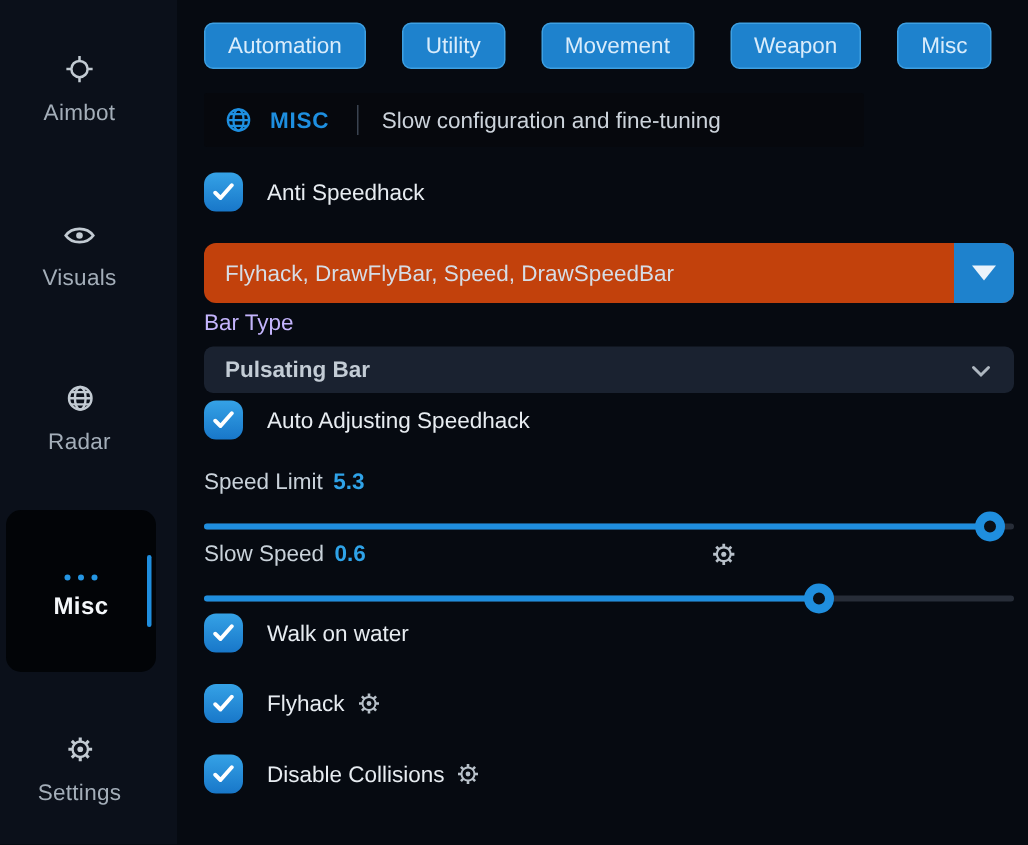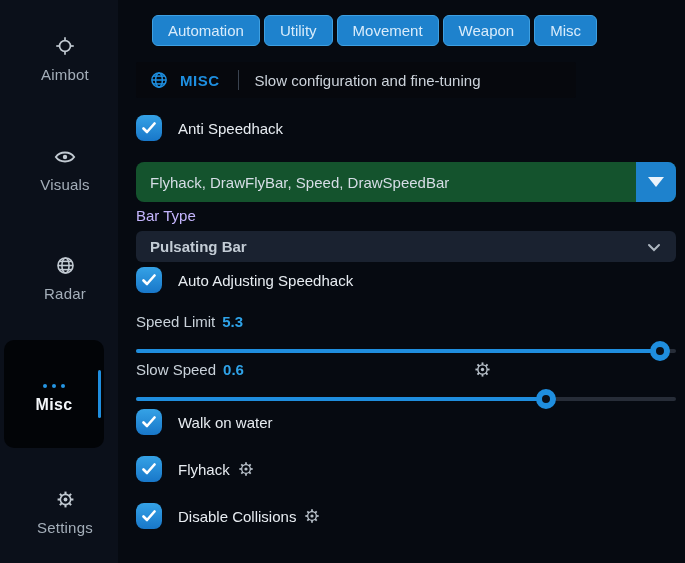--- a/index.html
+++ b/index.html
@@ -9,21 +9,21 @@
     background: #060a11;
     color: #e8edf2;
     position: relative;
   }
 
   
   .sidebar {
     position: absolute; left: 0; top: 0; width: 118px; height: 563px;
     background: #0b101a;
   }
-  .sb-item { position: absolute; left: 12px; width: 106px; text-align: center; cursor: pointer; }
+  .sb-item { position: absolute; left: 0; width: 106px; text-align: center; cursor: pointer; }
   .sb-icon { display: inline-block; color: #c2cad2; }
   .sb-label { display: block; margin-top: 6px; font-size: 15px; color: #a4aeb9; letter-spacing: .2px; }
   .sb-card {
     position: absolute; left: 4px; top: 340px; width: 100px; height: 108px;
     background: #020407; border-radius: 10px;
   }
   .sb-card .dots { position: absolute; top: 36px; left: 0; width: 100%; text-align: center; }
   .sb-card .dots i {
     display: inline-block; width: 4px; height: 4px; border-radius: 50%;
     background: #2596e3; margin: 0 2.5px; vertical-align: middle;
@@ -33,21 +33,21 @@
     color: #f4f7fa; font-weight: 700; font-size: 16px; letter-spacing: .3px;
   }
   .sb-card .accent-bar {
     position: absolute; right: 3px; top: 30px; width: 3px; height: 48px;
     background: #1f8ede; border-radius: 2px;
   }
 
   
   .main { position: absolute; left: 118px; top: 0; width: 567px; height: 563px; padding: 15px 9px 0 18px; }
 
-  .tabs { display: flex; gap: 4px; margin-left: 16px; }
+  .tabs { display: flex; gap: 24px; }
   .tab {
     height: 31px; padding: 0 15px; display: flex; align-items: center;
     background: #1e82cd; border: 1px solid #3ea0e2; border-radius: 6px;
     color: #d9ecfb; font-size: 15px; cursor: pointer; white-space: nowrap;
   }
 
   .band {
     margin-top: 16px; height: 36px; width: 440px; background: #06080d;
     display: flex; align-items: center; padding: 0 14px; border-radius: 2px;
   }
@@ -60,21 +60,21 @@
   .checkbox {
     width: 26px; height: 26px; border-radius: 8px; flex: 0 0 auto;
     background: linear-gradient(180deg, #35a2e6 0%, #1877c9 100%);
     display: flex; align-items: center; justify-content: center; cursor: pointer;
   }
   .checkbox svg { width: 14px; height: 12px; }
   .check-label { margin-left: 16px; font-size: 15px; color: #e7ecf1; }
   .row-gear-inline { margin-left: 8px; color: #b8c1ca; width: 16px; height: 16px; }
 
   .multiselect {
-    margin-top: 21px; height: 40px; background: #14532d; border-radius: 8px;
+    margin-top: 21px; height: 40px; background: #c2410c; border-radius: 8px;
     display: flex; align-items: center; position: relative; cursor: pointer;
   }
   .multiselect .ms-text { padding-left: 14px; font-size: 15px; color: #d6dde6; }
   .ms-btn {
     position: absolute; right: 0; top: 0; width: 40px; height: 40px;
     background: #1e82cd; border-radius: 0 8px 8px 0;
     display: flex; align-items: center; justify-content: center; cursor: pointer;
   }
   .ms-btn .tri {
     width: 0; height: 0; border-left: 8px solid transparent;

